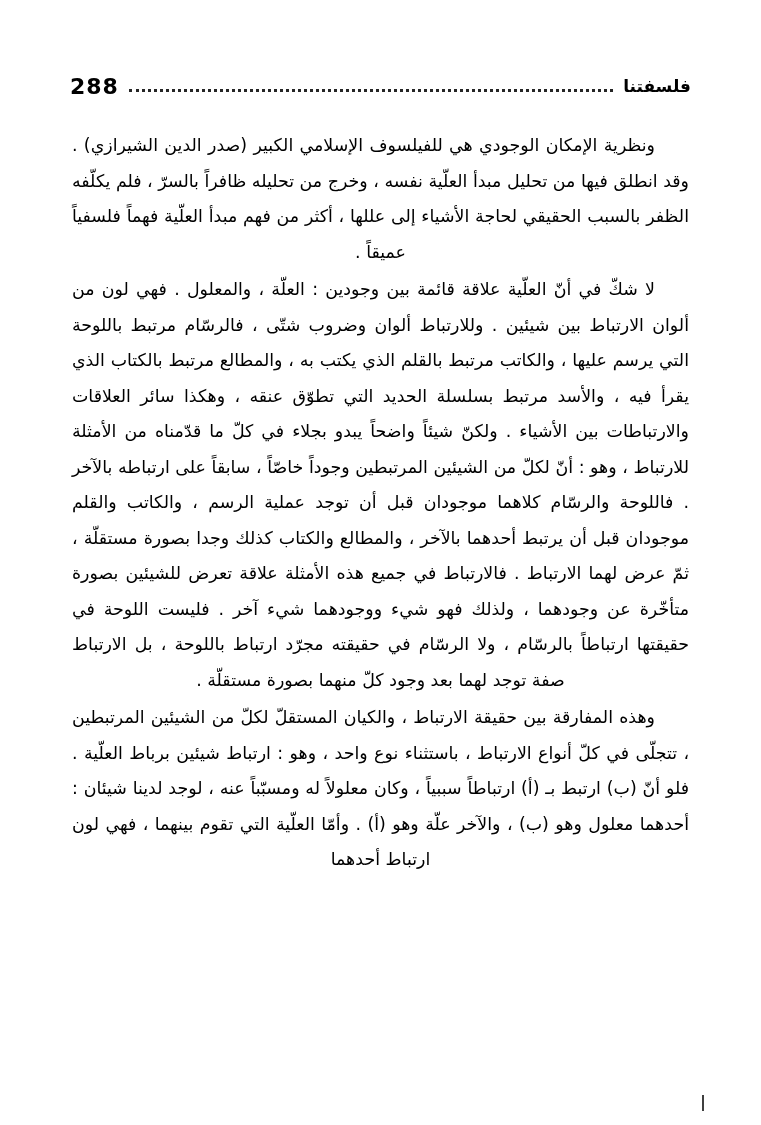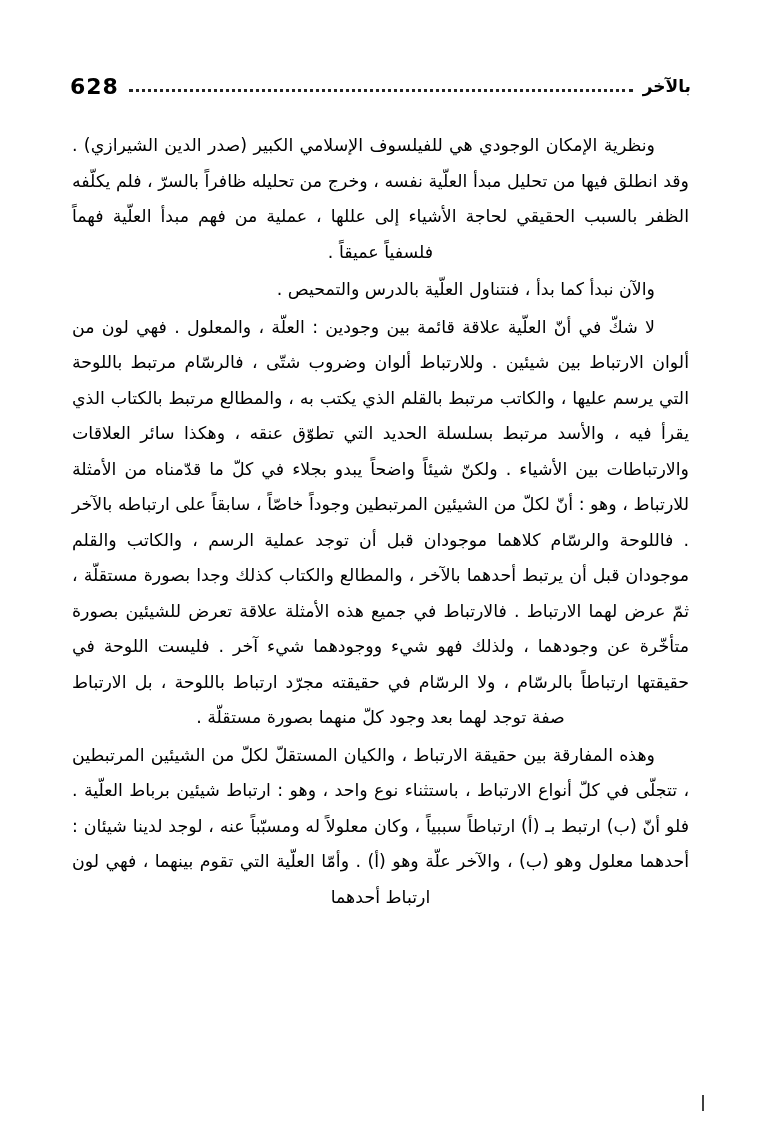--- a/index.html
+++ b/index.html
@@ -92,26 +92,25 @@
     background: #000;
     opacity: .75;
   }
 </style>
 </head>
 <body>
 
 <div class="page">
 
   <div class="header">
-    <span class="header-page-number">628</span>
+    <span class="header-page-number">288</span>
     <span class="header-dots"></span>
-    <span class="header-book-title">بالآخر</span>
+    <span class="header-book-title">فلسفتنا</span>
   </div>
 
   <div class="content">
-    <p class="para indent">ونظرية الإمكان الوجودي هي للفيلسوف الإسلامي الكبير (صدر الدين الشيرازي) . وقد انطلق فيها من تحليل مبدأ العلّية نفسه ، وخرج من تحليله ظافراً بالسرّ ، فلم يكلّفه الظفر بالسبب الحقيقي لحاجة الأشياء إلى عللها ، عملية من فهم مبدأ العلّية فهماً فلسفياً عميقاً .</p>
-    <p class="para indent last-right">والآن نبدأ كما بدأ ، فنتناول العلّية بالدرس والتمحيص .</p>
+    <p class="para indent">ونظرية الإمكان الوجودي هي للفيلسوف الإسلامي الكبير (صدر الدين الشيرازي) . وقد انطلق فيها من تحليل مبدأ العلّية نفسه ، وخرج من تحليله ظافراً بالسرّ ، فلم يكلّفه الظفر بالسبب الحقيقي لحاجة الأشياء إلى عللها ، أكثر من فهم مبدأ العلّية فهماً فلسفياً عميقاً .</p>
     <p class="para indent">لا شكّ في أنّ العلّية علاقة قائمة بين وجودين : العلّة ، والمعلول . فهي لون من ألوان الارتباط بين شيئين . وللارتباط ألوان وضروب شتّى ، فالرسّام مرتبط باللوحة التي يرسم عليها ، والكاتب مرتبط بالقلم الذي يكتب به ، والمطالع مرتبط بالكتاب الذي يقرأ فيه ، والأسد مرتبط بسلسلة الحديد التي تطوّق عنقه ، وهكذا سائر العلاقات والارتباطات بين الأشياء . ولكنّ شيئاً واضحاً يبدو بجلاء في كلّ ما قدّمناه من الأمثلة للارتباط ، وهو : أنّ لكلّ من الشيئين المرتبطين وجوداً خاصّاً ، سابقاً على ارتباطه بالآخر . فاللوحة والرسّام كلاهما موجودان قبل أن توجد عملية الرسم ، والكاتب والقلم موجودان قبل أن يرتبط أحدهما بالآخر ، والمطالع والكتاب كذلك وجدا بصورة مستقلّة ، ثمّ عرض لهما الارتباط . فالارتباط في جميع هذه الأمثلة علاقة تعرض للشيئين بصورة متأخّرة عن وجودهما ، ولذلك فهو شيء ووجودهما شيء آخر . فليست اللوحة في حقيقتها ارتباطاً بالرسّام ، ولا الرسّام في حقيقته مجرّد ارتباط باللوحة ، بل الارتباط صفة توجد لهما بعد وجود كلّ منهما بصورة مستقلّة .</p>
     <p class="para indent gap">وهذه المفارقة بين حقيقة الارتباط ، والكيان المستقلّ لكلّ من الشيئين المرتبطين ، تتجلّى في كلّ أنواع الارتباط ، باستثناء نوع واحد ، وهو : ارتباط شيئين برباط العلّية . فلو أنّ (ب) ارتبط بـ (أ) ارتباطاً سببياً ، وكان معلولاً له ومسبّباً عنه ، لوجد لدينا شيئان : أحدهما معلول وهو (ب) ، والآخر علّة وهو (أ) . وأمّا العلّية التي تقوم بينهما ، فهي لون ارتباط أحدهما</p>
   </div>
 
   <div class="corner-mark"></div>
 </div>
 
 </body></html>

